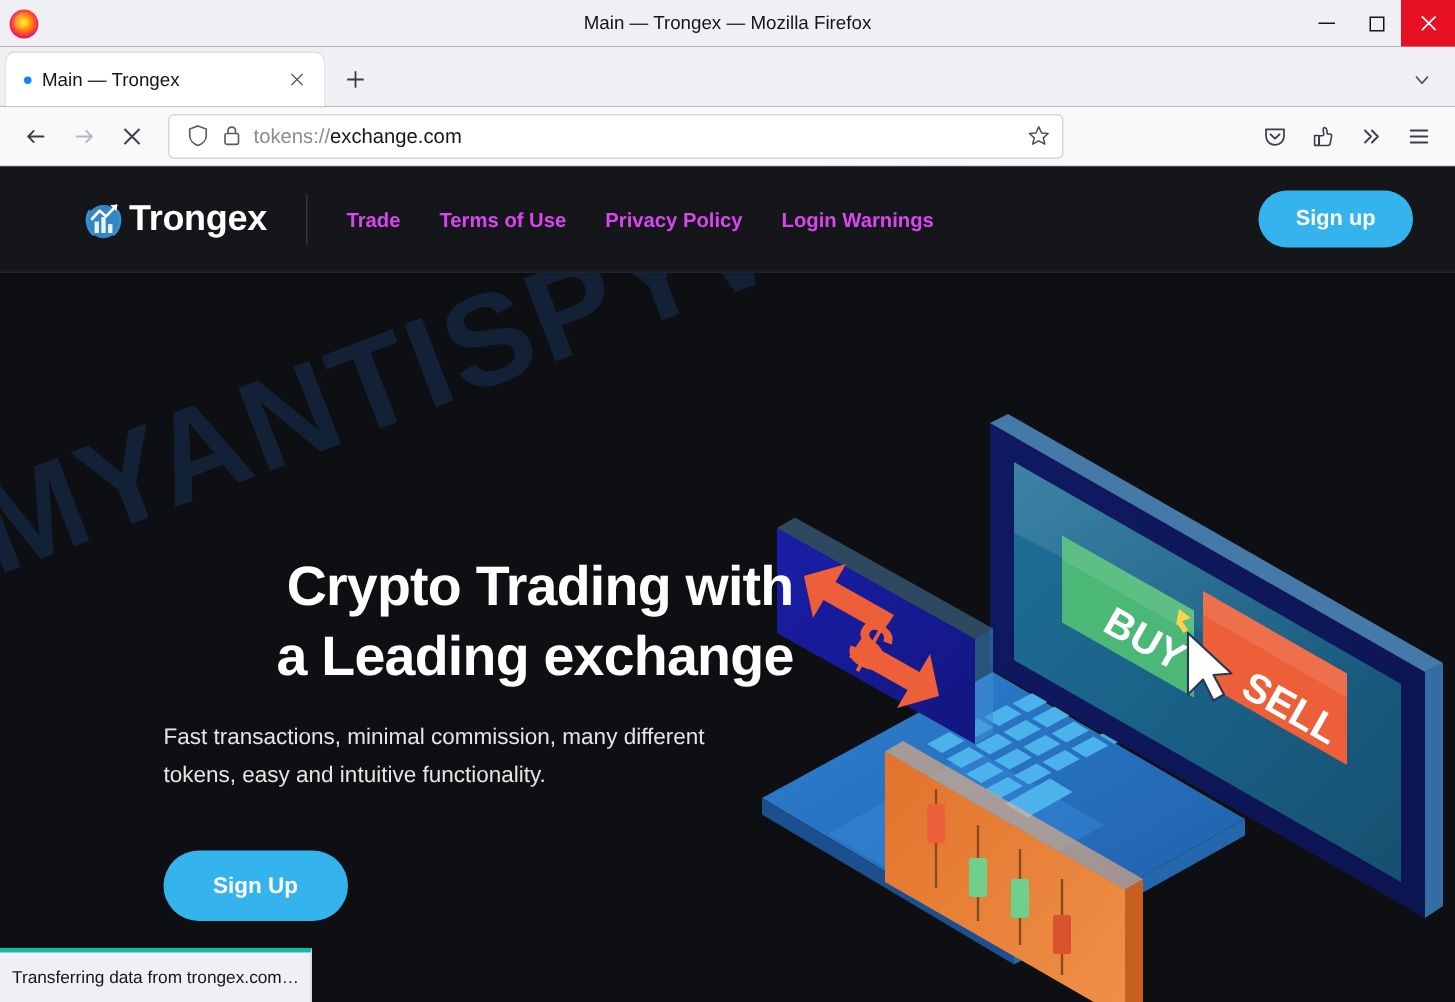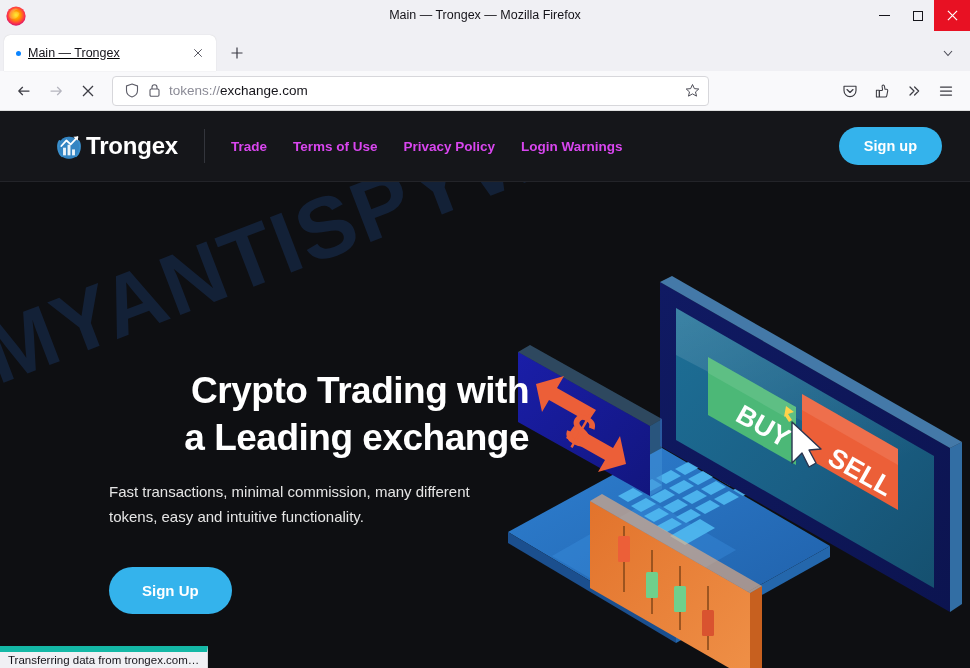--- a/index.html
+++ b/index.html
@@ -33,21 +33,20 @@
   .win-btn.close svg { display: block; }
 
   .tabbar {
     height: 40px; background: #f0f0f4; display: flex; align-items: flex-end;
     padding: 0 0 0 4px; flex: 0 0 40px; position: relative;
   }
   .tab {
     height: 36px; width: 212px; background: #fff; border-radius: 6px 6px 0 0;
     display: flex; align-items: center; padding: 0 8px 0 12px;
     box-shadow: 0 0 1px rgba(0,0,0,.22);
-    text-decoration: underline;
   }
   .tab-dot { width: 5px; height: 5px; border-radius: 50%; background: #0a84ff; flex:0 0 5px; margin-right: 7px; }
   .tab-title {
     font-size: 12.5px; color: #15141a; flex: 1; white-space: nowrap; overflow: hidden;
     text-overflow: ellipsis;
   }
   .tab-close { width: 20px; height: 20px; display:flex; align-items:center; justify-content:center; color:#4a4a55; }
   .newtab {
     width: 30px; height: 30px; margin: 0 0 3px 6px; display: flex; align-items: center;
     justify-content: center; color: #3a3a44;
@@ -124,22 +123,22 @@
     margin-top: 18px; font-size: 15px; line-height: 25px; color: #e5e5e5; max-width: 390px;
   }
   .btn-hero {
     margin-top: 38px; background: #34b3ec; color: #ffffff; font-size: 15px; font-weight: bold;
     border: none; border-radius: 25px; padding: 15px 33px; cursor: pointer;
   }
 
   .hero-art { position: absolute; right: 0px; top: 78px; width: 470px; height: 420px; z-index: 4; }
 
   .statusbar {
-    position: absolute; left: 0; bottom: 0; height: 22px; background: #f0f0f4;
-    border-top: 6px solid #14b8a6; border-right: 1px solid #d7d7db;
+    position: absolute; left: 0; bottom: 0; height: 36px; background: #f0f0f4;
+    border-top: 3px solid #14b8a6; border-right: 1px solid #d7d7db;
     display: flex; align-items: center; padding: 0 8px; z-index: 20;
     font-size: 11.5px; color: #15141a; max-width: 295px;
   }
 </style>
 </head>
 <body>
 
 <div class="browser">
 
   <div class="titlebar">

